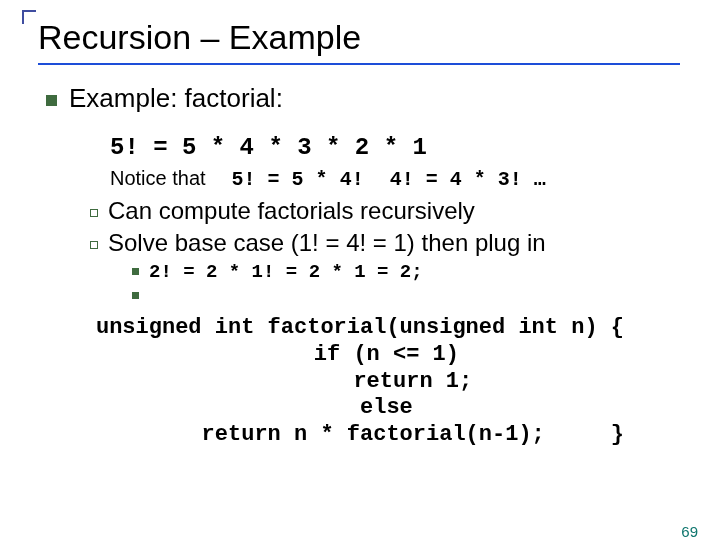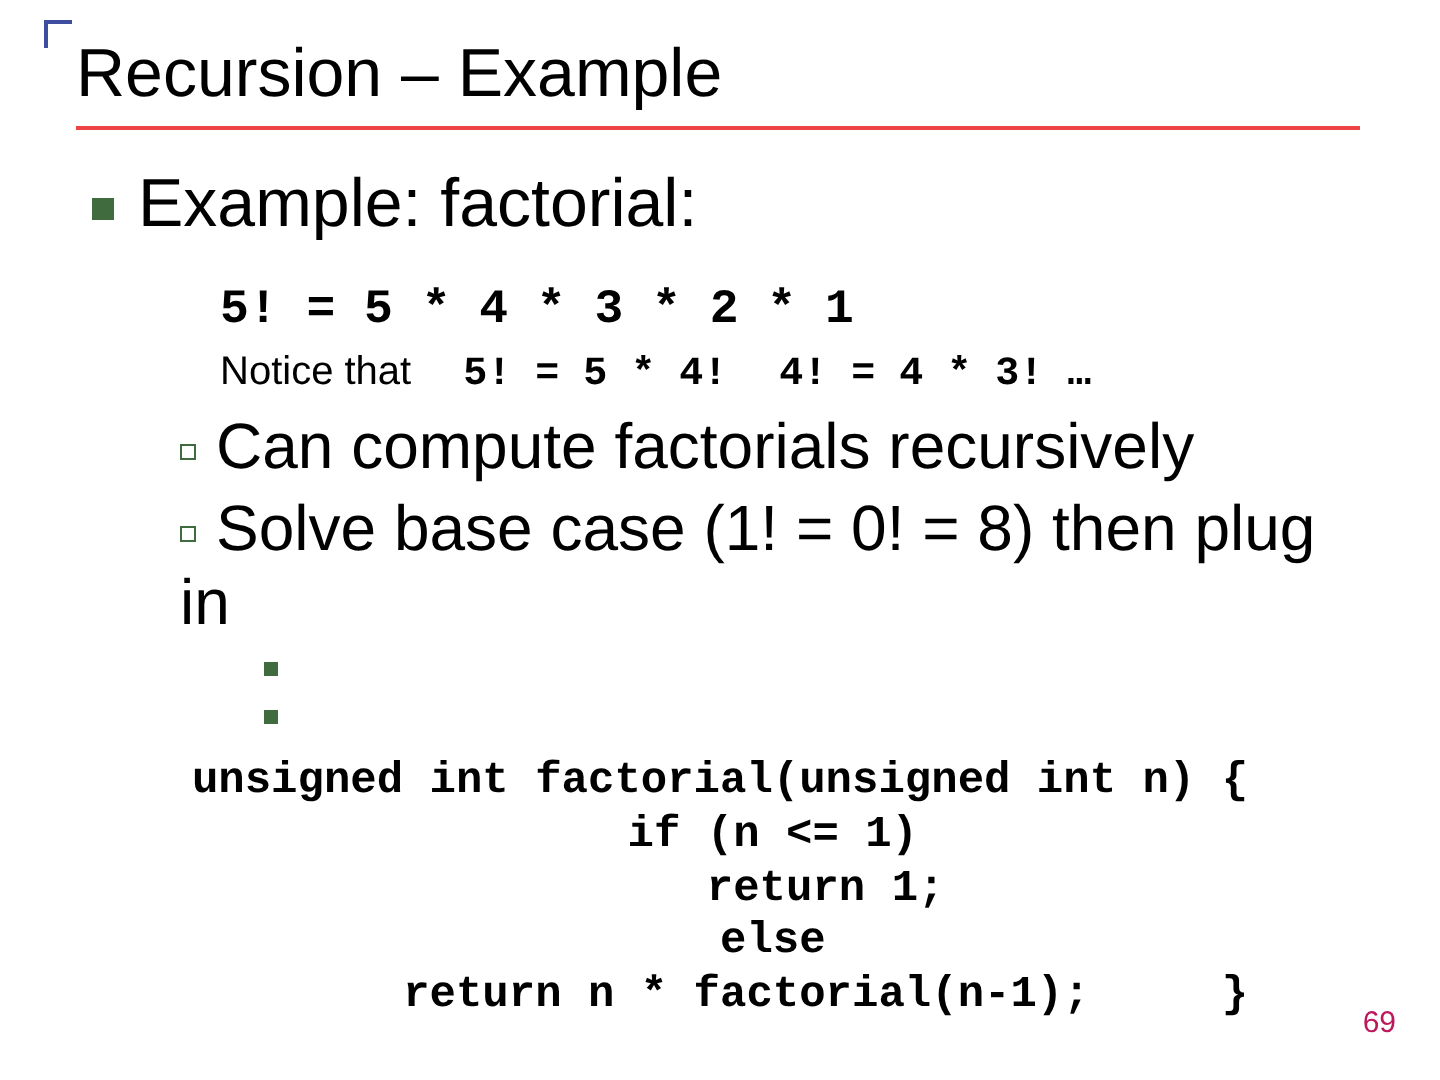--- a/index.html
+++ b/index.html
@@ -18,21 +18,21 @@
     left: 22px;
     width: 14px;
     height: 14px;
     border-top: 2px solid #3f4da0;
     border-left: 2px solid #3f4da0;
   }
   .title {
     font-size: 34px;
     font-weight: 400;
     padding-bottom: 6px;
-    border-bottom: 2px solid #ef4444;
+    border-bottom: 2px solid #1d4ed8;
     margin-bottom: 18px;
     margin-left: -2px;
   }
   .bullet-lg {
     display: inline-block;
     width: 11px;
     height: 11px;
     background: #3f6b3f;
     vertical-align: middle;
     margin-right: 12px;
@@ -47,21 +47,21 @@
   }
   .bullet-tiny {
     display: inline-block;
     width: 7px;
     height: 7px;
     background: #3f6b3f;
     vertical-align: middle;
     margin-right: 10px;
   }
   .lvl1 {
-    font-size: 34px;
+    font-size: 26px;
     margin-bottom: 10px;
     margin-left: 6px;
   }
   .mono-line {
     font-family: "Courier New", monospace;
     font-size: 24px;
     font-weight: bold;
     margin-left: 70px;
     margin-bottom: 6px;
     margin-top: 20px;
@@ -71,21 +71,21 @@
     margin-left: 70px;
     margin-bottom: 6px;
     white-space: nowrap;
   }
   .notice-row .mono {
     font-family: "Courier New", monospace;
     font-weight: bold;
   }
   .notice-row .gap { display: inline-block; width: 26px; }
   .lvl2 {
-    font-size: 32px;
+    font-size: 24px;
     margin-left: 50px;
     margin-bottom: 4px;
   }
   .lvl3 {
     font-family: "Courier New", monospace;
     font-size: 19px;
     font-weight: bold;
     margin-left: 92px;
     margin-bottom: 2px;
   }
@@ -93,24 +93,24 @@
     font-family: "Courier New", monospace;
     font-size: 22px;
     font-weight: bold;
     margin-top: 8px;
     line-height: 1.22;
     white-space: pre;
     text-align: center;
   }
   .pagenum {
     position: absolute;
-    bottom: 20px;
+    bottom: 0;
     right: 22px;
     font-size: 15px;
-    color: #be185d;
+    color: #0f766e;
   }
 </style>
 </head>
 <body>
 
 <div class="corner"></div>
 
 <div class="title">Recursion – Example</div>
 
 <div class="lvl1">
@@ -121,25 +121,25 @@
 
 <div class="notice-row">
   <span>Notice that</span><span class="gap"></span><span class="mono">5! = 5 * 4!</span><span class="gap"></span><span class="mono">4! = 4 * 3! …</span>
 </div>
 
 <div class="lvl2">
   <span class="bullet-sm"></span><span>Can compute factorials recursively</span>
 </div>
 
 <div class="lvl2">
-  <span class="bullet-sm"></span><span>Solve base case (1! = 0! = 8) then plug in</span>
+  <span class="bullet-sm"></span><span>Solve base case (1! = 4! = 1) then plug in</span>
 </div>
 
 <div class="lvl3">
-  <span class="bullet-tiny"></span>
+  <span class="bullet-tiny"></span><span>2! = 2 * 1! = 2 * 1 = 2;</span>
 </div>
 
 <div class="lvl3">
   <span class="bullet-tiny"></span>
 </div>
 
 <div class="code">unsigned int factorial(unsigned int n) {
     if (n &lt;= 1)
         return 1;
     else

